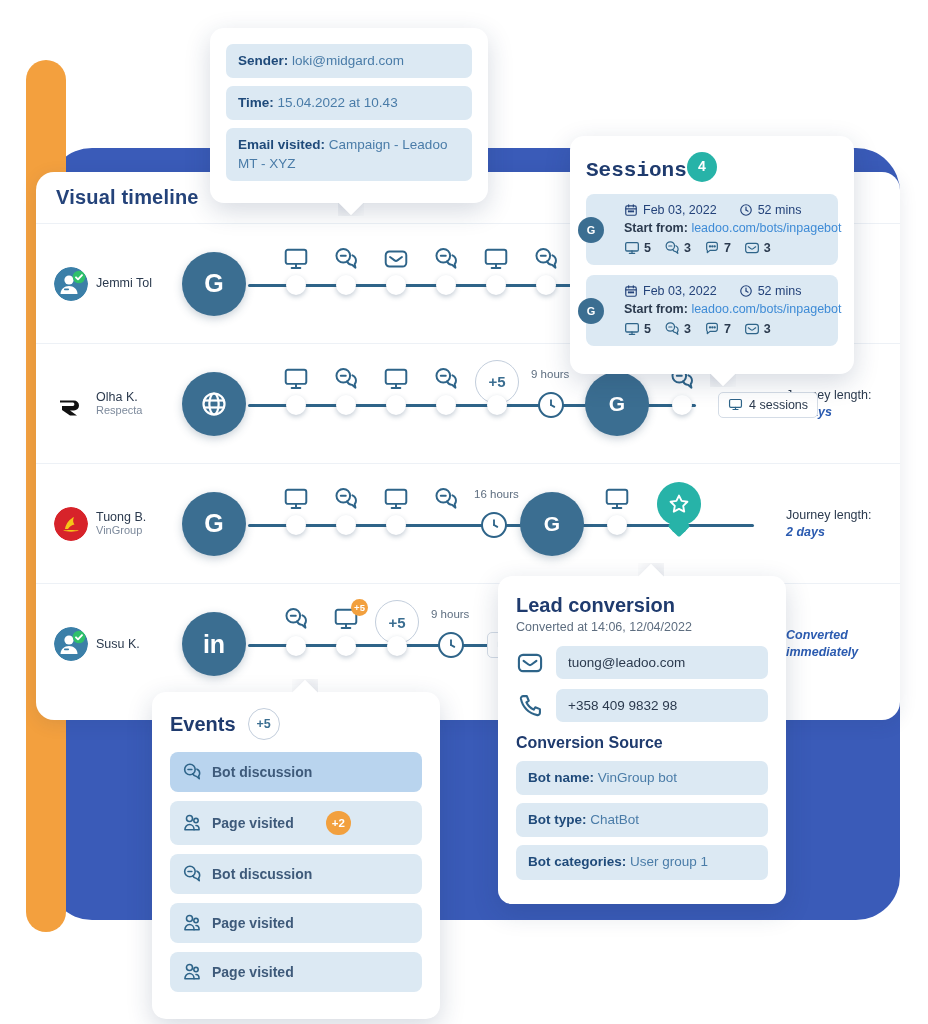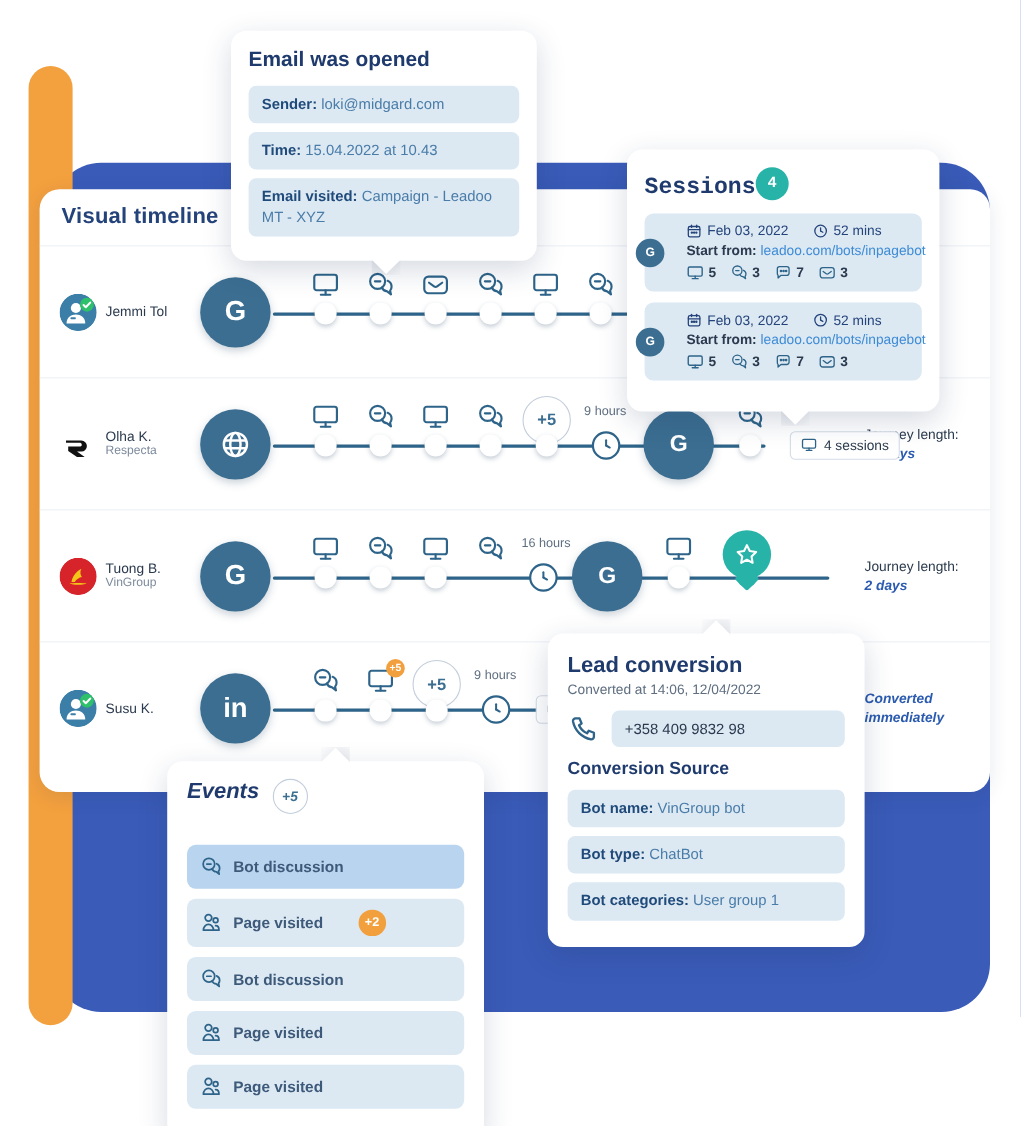--- a/index.html
+++ b/index.html
@@ -232,21 +232,21 @@
   .contact-row .ic { width: 28px; height: 28px; color: #2E6489; flex: 0 0 28px; }
   .contact-row .ic svg { width: 100%; height: 100%; }
   .contact-val {
     flex: 1; background: #DCE9F3; border-radius: 7px;
     padding: 9px 12px; font-size: 13.5px; color: #2B3A4E;
   }
   .section-title { font-size: 16px; font-weight: bold; color: #1F3B6E; margin: 12px 0 9px; }
 
   
   #events-popup { left: 152px; top: 692px; width: 288px; padding: 16px 18px 18px; }
-  #events-popup .hdr { display: flex; gap: 12px; margin-bottom: 28px; font-style: italic; }
+  #events-popup .hdr { display: flex; align-items: center; gap: 12px; margin-bottom: 12px; }
   #events-popup .hdr h3 { margin: 0; font-size: 20px; }
   .plus-circle {
     width: 32px; height: 32px; border-radius: 50%;
     border: 1.5px solid #C3CEDC; background: #fff;
     display: flex; align-items: center; justify-content: center;
     font-size: 12.5px; font-weight: bold; color: #3B6E91;
   }
   .event-item {
     background: #DCE9F3; border-radius: 8px;
     padding: 10px 12px; margin-bottom: 9px;
@@ -612,21 +612,20 @@
       </div>
 
       <div class="rowend">
         <div class="conv">Converted</div>
         <div class="conv">immediately</div>
       </div>
     </div>
   </div>
 
   <div class="popup" id="email-popup">
-    <h3>Email was opened</h3>
     <div class="kv">
       <b>Sender:</b>
       <span>loki@midgard.com</span>
     </div>
     <div class="kv">
       <b>Time:</b>
       <span>15.04.2022 at 10.43</span>
     </div>
     <div class="kv">
       <b>Email visited:</b>
@@ -768,20 +767,29 @@
         </span>
       </div>
     </div>
     <div class="popup-tail" style="left:140px; bottom:-13px;"></div>
   </div>
 
   <div class="popup" id="lead-popup">
     <h3>Lead conversion</h3>
     <div class="sub">Converted at 14:06, 12/04/2022</div>
 
+    <div class="contact-row">
+      <span class="ic">
+        <svg viewBox="0 0 24 24" fill="none" stroke="currentColor" stroke-width="1.8" stroke-linecap="round" stroke-linejoin="round">
+            <rect x="2.5" y="5" width="19" height="14" rx="3.5"></rect>
+            <path d="M6.5 10.2l4.2 3.1a2.2 2.2 0 0 0 2.6 0l4.2-3.1"></path>
+          </svg>
+      </span>
+      <span class="contact-val">tuong@leadoo.com</span>
+    </div>
 
     <div class="contact-row">
       <span class="ic">
         <svg viewBox="0 0 24 24" fill="none" stroke="currentColor" stroke-width="1.8" stroke-linecap="round" stroke-linejoin="round">
             <path d="M6.2 3.5h3.1l1.6 4-2 1.3a12.5 12.5 0 0 0 6.3 6.3l1.3-2 4 1.6v3.1a2 2 0 0 1-2.2 2A17.5 17.5 0 0 1 4.2 5.7a2 2 0 0 1 2-2.2z"></path>
           </svg>
       </span>
       <span class="contact-val">+358 409 9832 98</span>
     </div>
 

